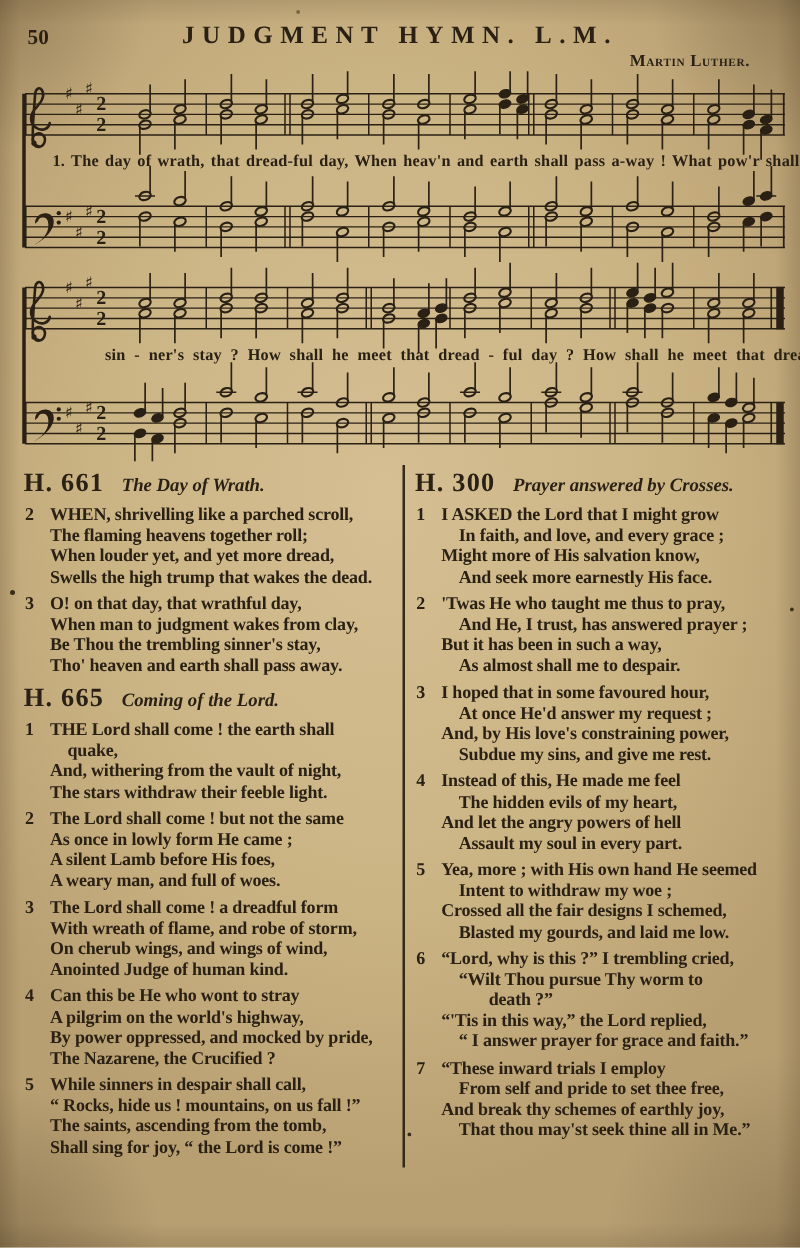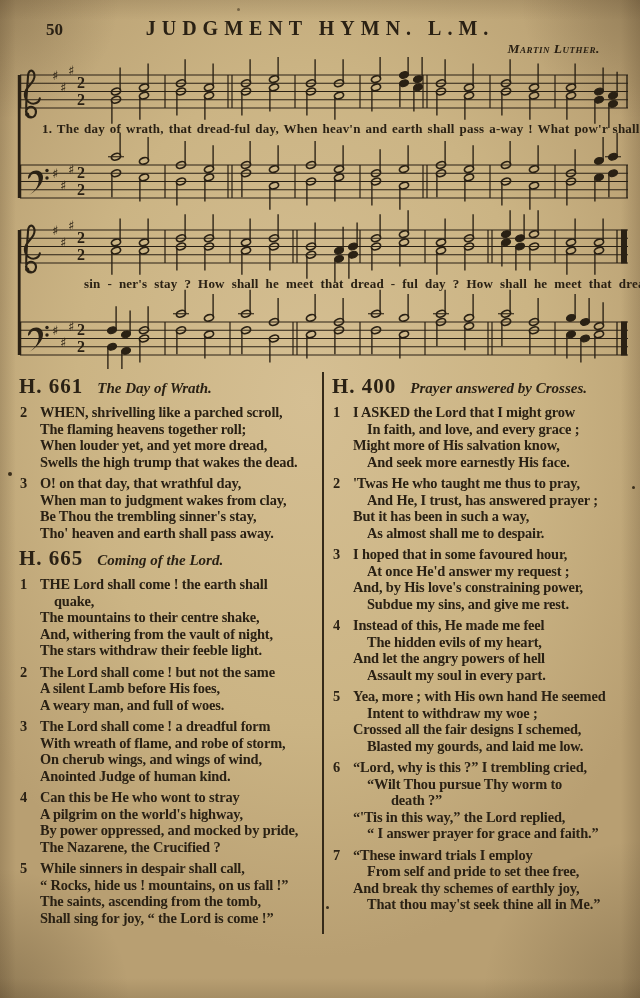--- a/index.html
+++ b/index.html
@@ -13,25 +13,25 @@
     position:relative;width:640px;height:998px;overflow:hidden;
     background:
       radial-gradient(circle 180px at 0% 100%, rgba(60,45,25,.32), transparent 72%),
       radial-gradient(circle 170px at 100% 0%, rgba(60,45,25,.28), transparent 70%),
       radial-gradient(circle 210px at 100% 100%, rgba(60,45,25,.28), transparent 75%),
       radial-gradient(circle 170px at 0% 0%, rgba(60,45,25,.25), transparent 70%),
       linear-gradient(90deg, rgba(80,60,35,.22), rgba(0,0,0,0) 2.5%, rgba(0,0,0,0) 97%, rgba(80,60,35,.22)),
       linear-gradient(180deg, rgba(80,60,35,.16), rgba(0,0,0,0) 2%, rgba(0,0,0,0) 98%, rgba(80,60,35,.18)),
       radial-gradient(ellipse 62% 56% at 48% 40%, #d5bf93 0%, #cbb484 58%, #b89f72 100%);
   }
-  .page-num{position:absolute;left:22px;top:20px;font-size:17px;font-weight:bold;margin-left:24px;}
+  .page-num{position:absolute;left:22px;top:20px;font-size:17px;font-weight:bold;}
   .title{position:absolute;left:0;top:17px;width:100%;text-align:center;
     font-size:20px;font-weight:bold;letter-spacing:6px;}
   .composer{position:absolute;right:40px;top:41px;font-size:13.5px;font-weight:bold;
-    font-variant:small-caps;letter-spacing:.5px;font-style:italic;}
+    font-variant:small-caps;letter-spacing:.5px;}
   #music{position:absolute;left:0;top:57px;}
   .lyric{position:absolute;font-size:13px;font-weight:bold;white-space:nowrap;
     letter-spacing:.2px;}
   .lyric1{left:42px;top:121px;word-spacing:1.5px;}
   .lyric2{left:84px;top:276px;word-spacing:3.5px;}
   .col-divider{position:absolute;left:322px;top:372px;height:562px;width:1.6px;
     background:#352a19;}
   .col{position:absolute;top:372px;width:306px;overflow:hidden;}
   #col-left{left:19px;height:586px;}
   #col-right{left:332px;height:586px;}
@@ -480,27 +480,27 @@
         <div class="vline i0">O! on that day, that wrathful day,</div>
         <div class="vline i0">When man to judgment wakes from clay,</div>
         <div class="vline i0">Be Thou the trembling sinner's stay,</div>
         <div class="vline i0">Tho' heaven and earth shall pass away.</div>
       </div>
       <div class="hymn-head"><span class="hnum">H. 665</span><span class="htitle">Coming of the Lord.</span></div>
       <div class="verse">
         <span class="vnum">1</span>
         <div class="vline i0">THE Lord shall come ! the earth shall</div>
         <div class="vline i1">quake,</div>
-        <div class="vline i0">The mountains to their centre shake,</div>
         <div class="vline i0">And, withering from the vault of night,</div>
         <div class="vline i0">The stars withdraw their feeble light.</div>
       </div>
       <div class="verse">
         <span class="vnum">2</span>
         <div class="vline i0">The Lord shall come ! but not the same</div>
+        <div class="vline i0">As once in lowly form He came ;</div>
         <div class="vline i0">A silent Lamb before His foes,</div>
         <div class="vline i0">A weary man, and full of woes.</div>
       </div>
       <div class="verse">
         <span class="vnum">3</span>
         <div class="vline i0">The Lord shall come ! a dreadful form</div>
         <div class="vline i0">With wreath of flame, and robe of storm,</div>
         <div class="vline i0">On cherub wings, and wings of wind,</div>
         <div class="vline i0">Anointed Judge of human kind.</div>
       </div>
@@ -513,21 +513,21 @@
       </div>
       <div class="verse">
         <span class="vnum">5</span>
         <div class="vline i0">While sinners in despair shall call,</div>
         <div class="vline i0">“ Rocks, hide us ! mountains, on us fall !”</div>
         <div class="vline i0">The saints, ascending from the tomb,</div>
         <div class="vline i0">Shall sing for joy, “ the Lord is come !”</div>
       </div>
     </div>
   <div id="col-right" class="col">
-      <div class="hymn-head"><span class="hnum">H. 400</span><span class="htitle">Prayer answered by Crosses.</span></div>
+      <div class="hymn-head"><span class="hnum">H. 300</span><span class="htitle">Prayer answered by Crosses.</span></div>
       <div class="verse">
         <span class="vnum">1</span>
         <div class="vline i0">I ASKED the Lord that I might grow</div>
         <div class="vline i1">In faith, and love, and every grace ;</div>
         <div class="vline i0">Might more of His salvation know,</div>
         <div class="vline i1">And seek more earnestly His face.</div>
       </div>
       <div class="verse">
         <span class="vnum">2</span>
         <div class="vline i0">'Twas He who taught me thus to pray,</div>

